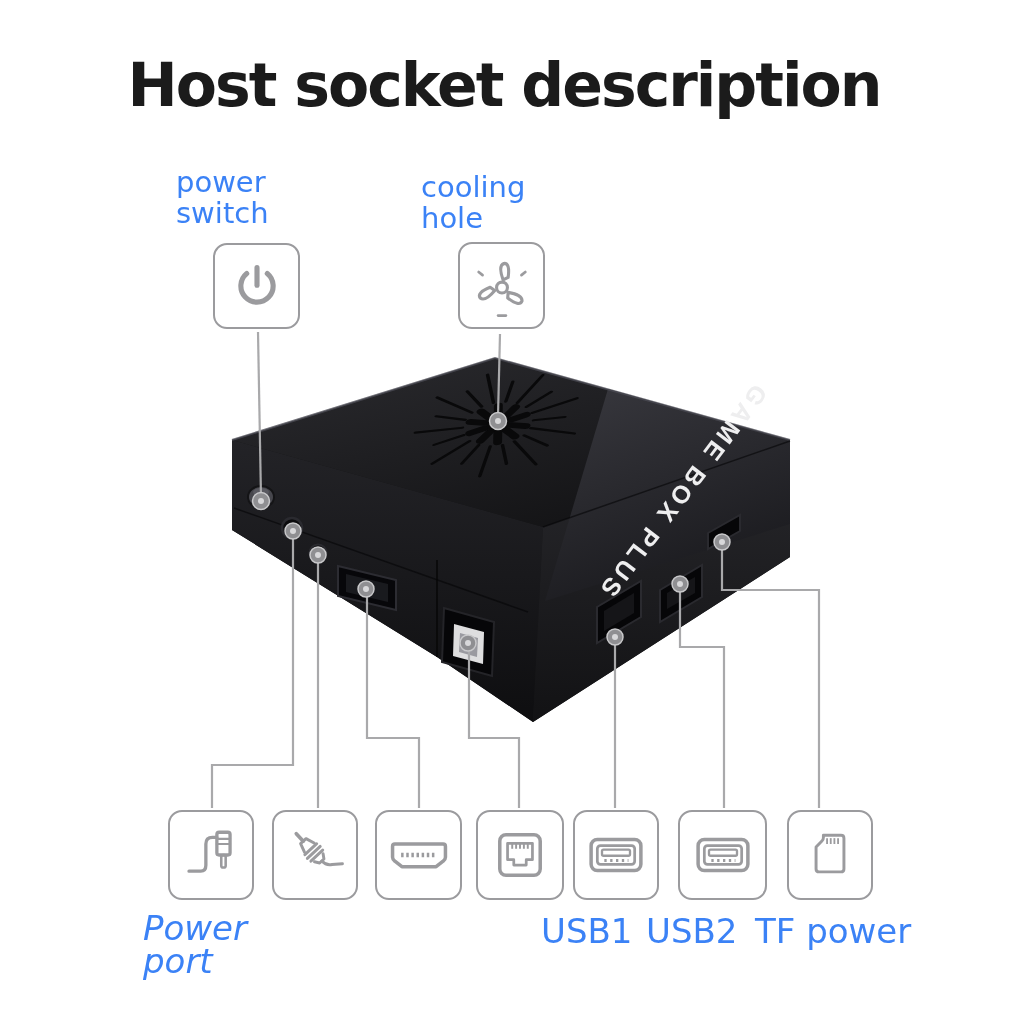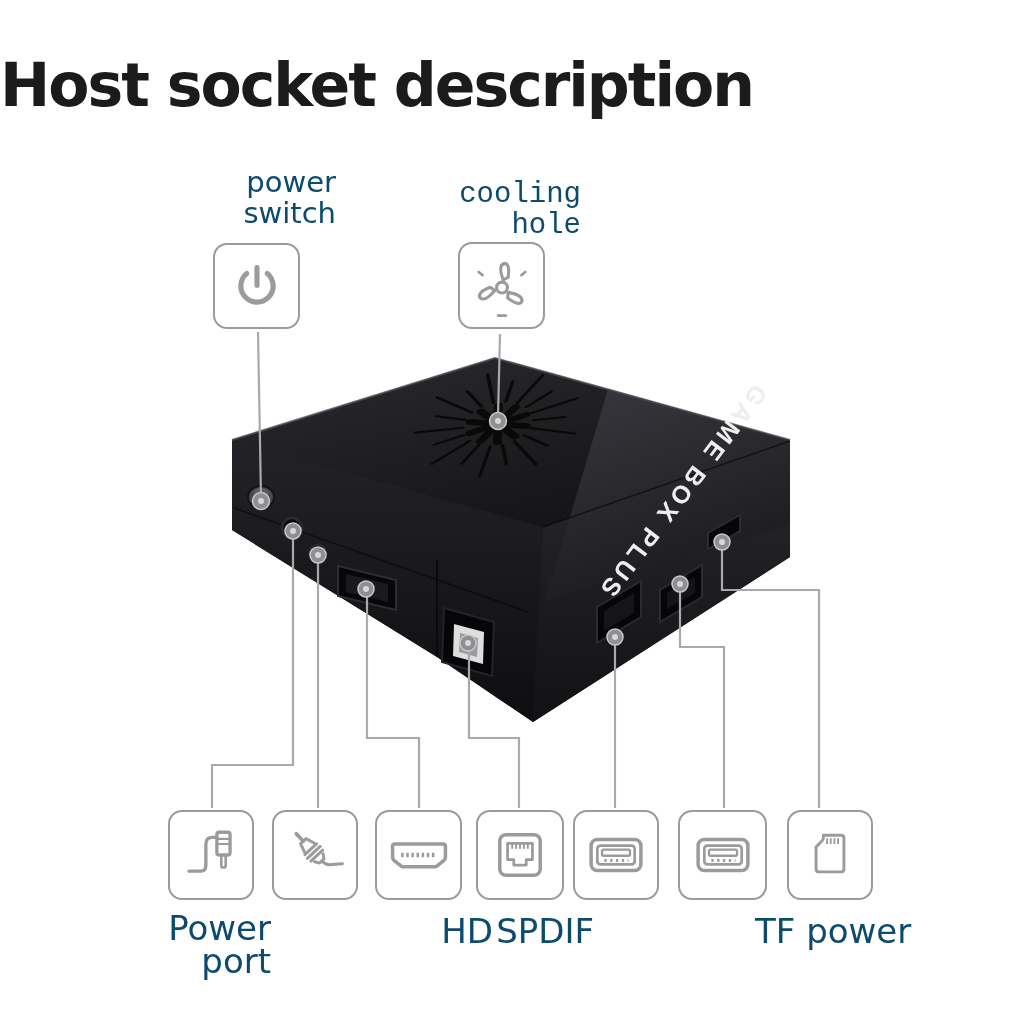--- a/index.html
+++ b/index.html
@@ -1,38 +1,38 @@
 <!DOCTYPE html>
 <html><head>
 <meta charset="utf-8">
 <style>
   html,body{margin:0;padding:0;background:#ffffff;}
   #stage{position:relative;width:1024px;height:1024px;background:#ffffff;overflow:hidden;
          font-family:"DejaVu Sans","Liberation Sans",sans-serif;}
-  #page-title{position:absolute;left:0;right:16px;top:50px;margin:0;text-align:left;
+  #page-title{position:absolute;left:0;right:16px;top:50px;margin:0;text-align:center;
          font-size:60px;font-weight:bold;color:#1b1b1b;letter-spacing:-2px;
          font-family:"DejaVu Sans","Liberation Sans",sans-serif;}
-  .callout-label{position:absolute;text-align:right;color:#0c4a6e;}
+  .callout-label{position:absolute;text-align:left;color:#3b82f6;}
   .callout-label.top{font-size:29px;line-height:31px;font-weight:400;}
   .callout-label.bottom{font-size:34px;line-height:33px;font-weight:400;}
   .nowrap{white-space:nowrap;}
   .icon-box{position:absolute;background:#ffffff;border:2.5px solid #9b9b9e;border-radius:14px;
          display:flex;align-items:center;justify-content:center;box-sizing:border-box;}
   .icon-box svg{display:block;}
   #device-svg{position:absolute;left:0;top:0;pointer-events:none;}
 </style>
 </head>
 <body>
 
 <div id="stage">
 
   <h1 id="page-title">Host socket description</h1>
 
   <div class="callout-label top" style="left:176px;top:167px;width:160px;">power switch</div>
-  <div class="callout-label top" style="left:421px;top:179px;width:160px;font-family:Liberation Mono, monospace;">cooling hole</div>
+  <div class="callout-label top" style="left:421px;top:172px;width:160px;">cooling hole</div>
 
   <div class="icon-box" style="left:213px;top:243px;width:87px;height:86px;">
     <svg width="66" height="66" viewBox="0 0 90 90" fill="none" stroke="#9b9b9e" stroke-linecap="round" stroke-linejoin="round">
       <path d="M31 28 A 22 22 0 1 0 59 28" stroke-width="7"></path>
       <line x1="45" y1="20" x2="45" y2="44" stroke-width="7"></line>
     </svg>
   </div>
   <div class="icon-box" style="left:458px;top:242px;width:87px;height:87px;">
     <svg width="70" height="70" viewBox="0 0 90 90" fill="none" stroke="#9b9b9e" stroke-linecap="round" stroke-linejoin="round">
       <g transform="translate(45,47)">
@@ -260,18 +260,18 @@
       <path d="M36 18 H60 Q64 18 64 22 V64 Q64 68 60 68 H30 Q26 68 26 64 V34 L34 26 Q36 24 36 21 Z" stroke-width="4"></path>
       <g stroke-width="2.5" stroke-linecap="butt">
         <line x1="41" y1="22" x2="41" y2="30"></line>
         <line x1="46" y1="22" x2="46" y2="30"></line>
         <line x1="51" y1="22" x2="51" y2="30"></line>
         <line x1="56" y1="22" x2="56" y2="30"></line>
       </g>
     </svg>
   </div>
 
-  <div class="callout-label bottom" style="left:151px;top:912px;width:120px;">Power port</div>
-  <div class="callout-label bottom nowrap" style="left:343px;top:915px;width:150px;">HD</div>
-  <div class="callout-label bottom nowrap" style="left:444px;top:915px;width:150px;">SPDIF</div>
+  <div class="callout-label bottom" style="left:143px;top:912px;width:120px;font-style:italic;">Power port</div>
+  <div class="callout-label bottom nowrap" style="left:541px;top:915px;width:150px;">USB1</div>
+  <div class="callout-label bottom nowrap" style="left:646px;top:915px;width:150px;">USB2</div>
   <div class="callout-label bottom nowrap" style="left:755px;top:915px;width:150px;">TF power</div>
 
 </div>
 
 </body></html>

